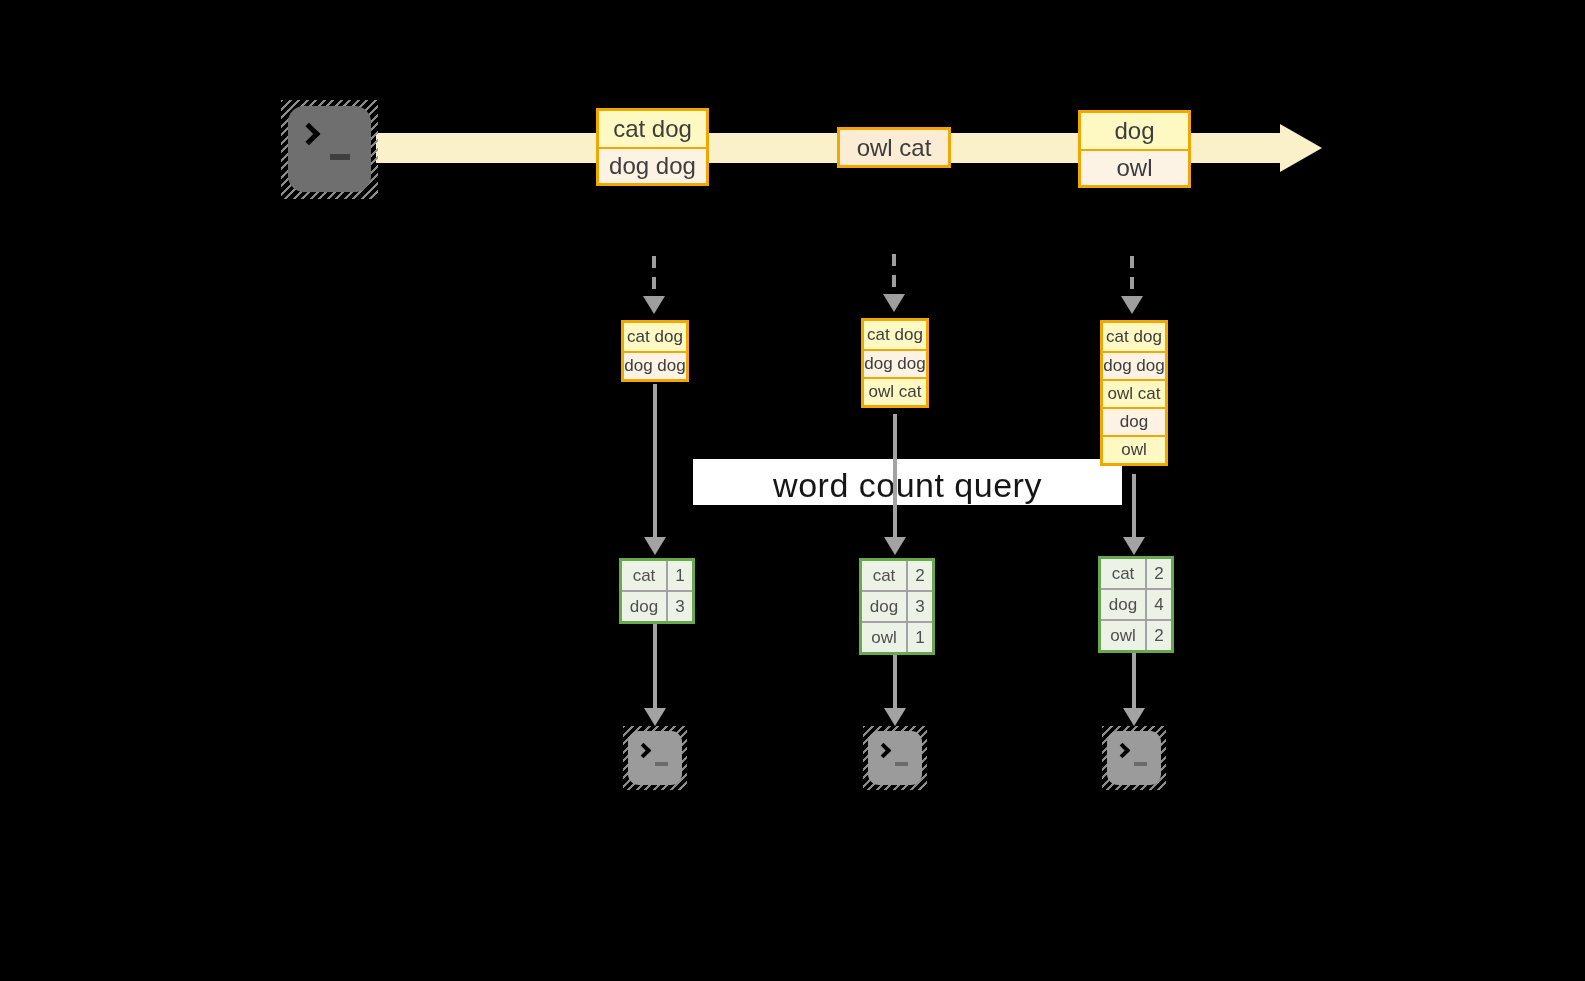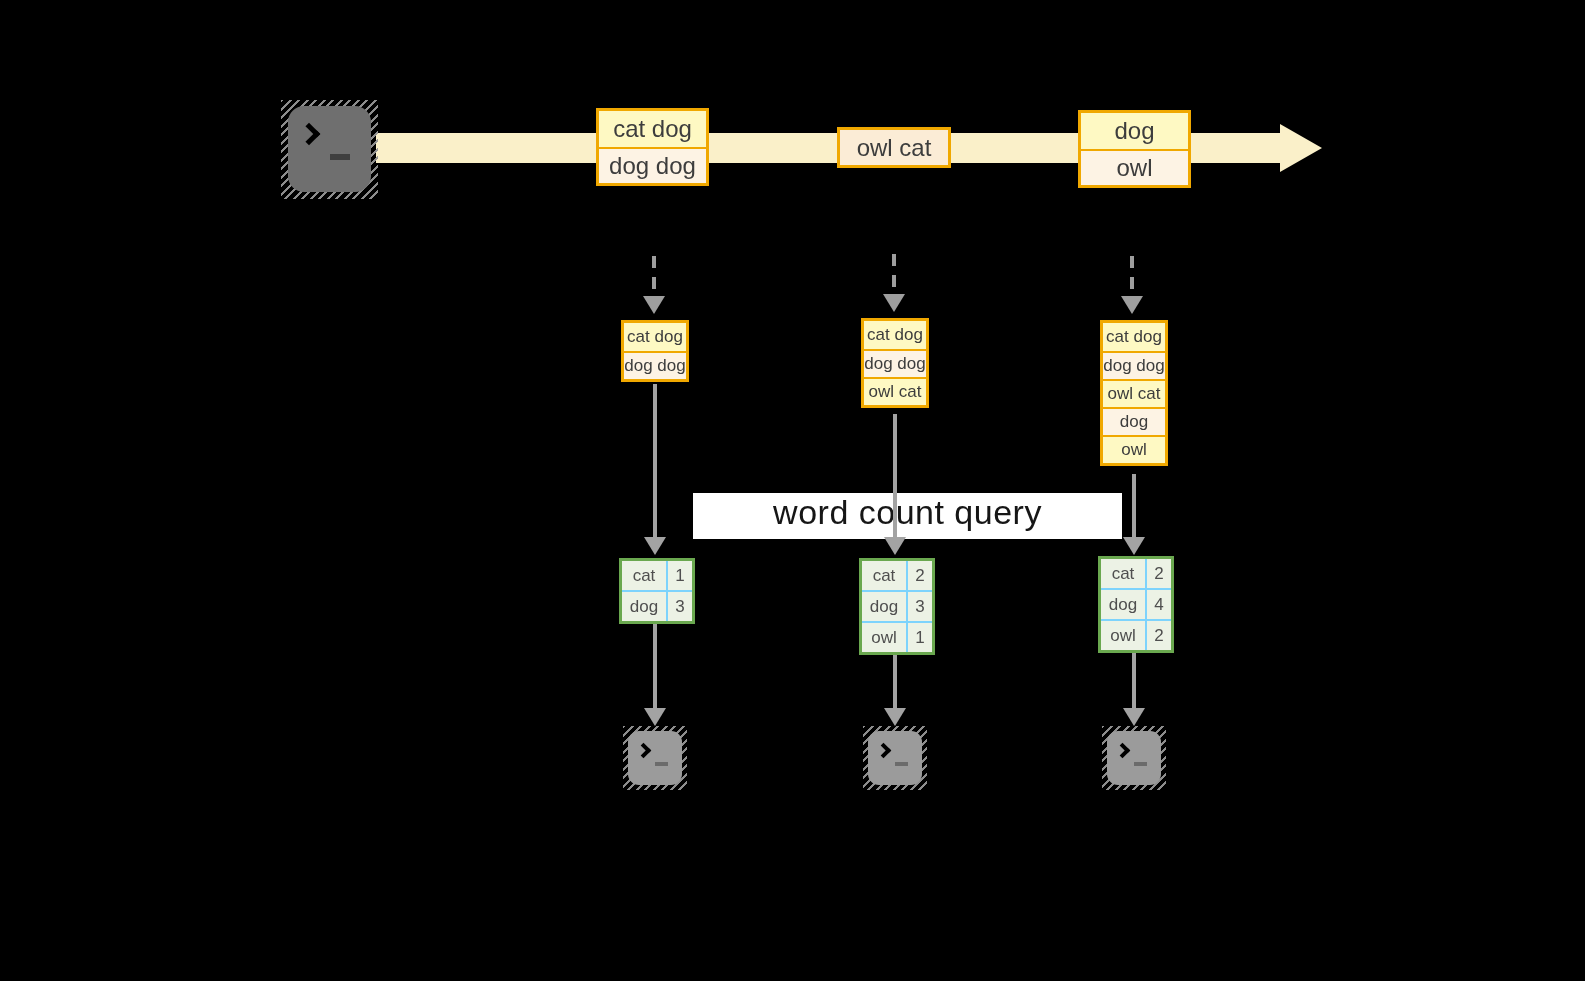--- a/index.html
+++ b/index.html
@@ -38,28 +38,28 @@
   .solid-shaft { width:4px; background:#a3a3a3; z-index:4; }
   .head-down {
     width:0; height:0; z-index:4;
     border-left:11px solid transparent; border-right:11px solid transparent;
     border-top:18px solid #a3a3a3;
   }
   .head-down.dash { border-top-color:#9e9e9e; }
 
   
   .banner {
-    background:#ffffff; z-index:2; display:flex; align-items:flex-start; justify-content:center;
-    color:#161616; font-size:34px; font-weight:300; letter-spacing:0.5px;margin-top:34px;
+    background:#ffffff; z-index:2; display:flex; align-items:flex-end; justify-content:center;
+    color:#161616; font-size:34px; font-weight:300; letter-spacing:0.5px;
   }
 
   
   .gtable {
     display:grid; grid-template-columns:44px 24px; gap:2px;
-    background:#7dd3fc; border:3px solid #6aa84f; z-index:3;
+    background:#a3a3a3; border:3px solid #6aa84f; z-index:3;
   }
   .gcell {
     background:#ecf2e5; height:29px; display:flex; align-items:center; justify-content:center;
     color:#4f4f4f; font-size:17px;
   }
 
   
   .term { z-index:3; background:repeating-linear-gradient(135deg, rgba(148,148,148,0.95) 0 2px, transparent 2px 6px); }
   .term-inner { position:absolute; }
   .tdark  { background:#6f6f6f; border-radius:16px; }

